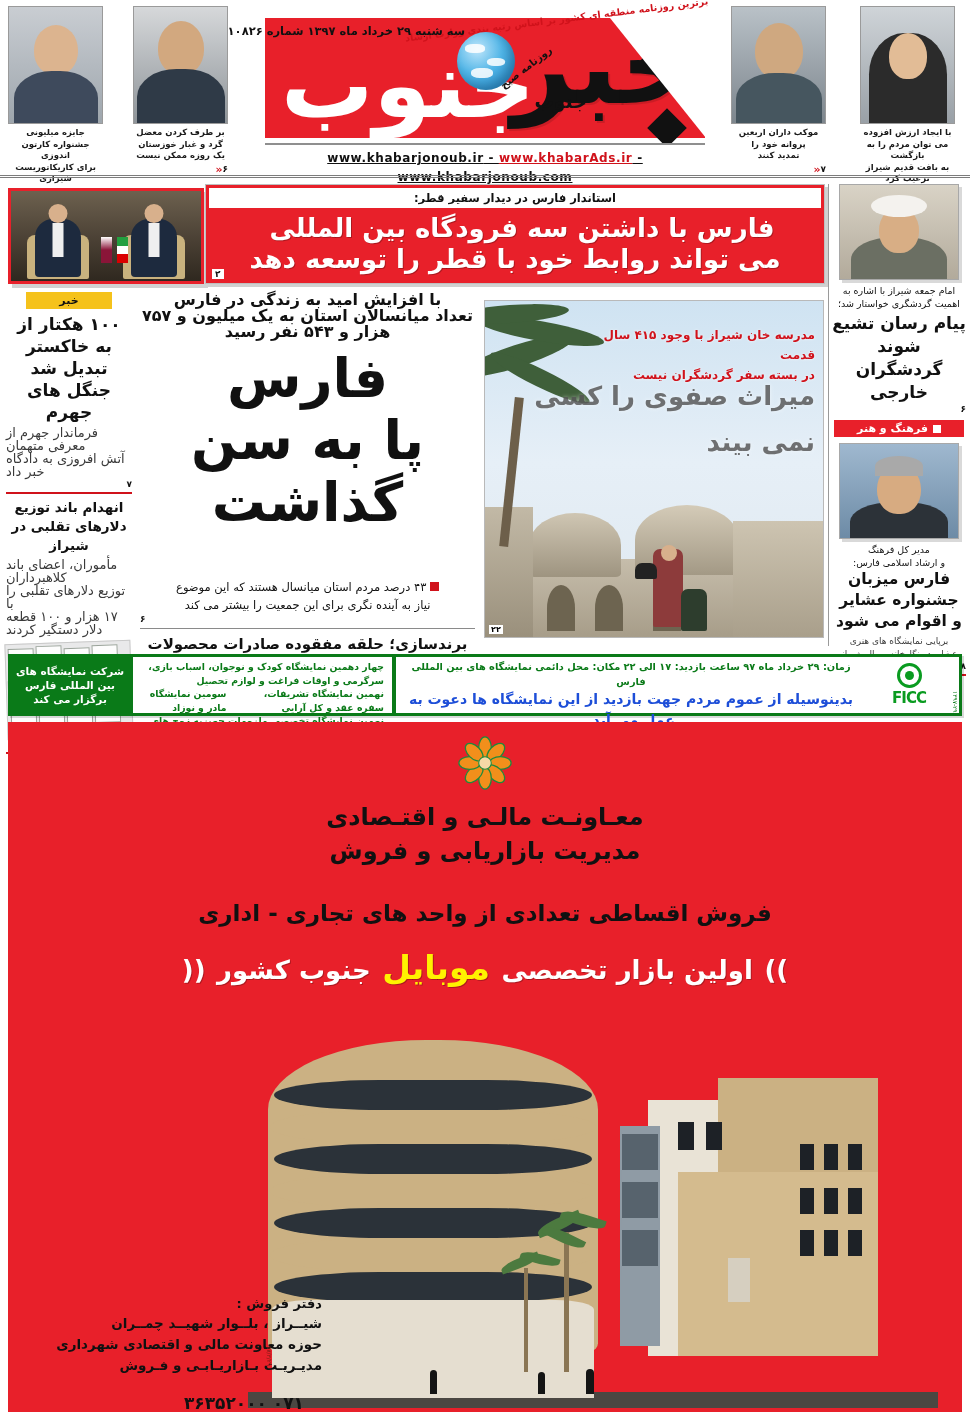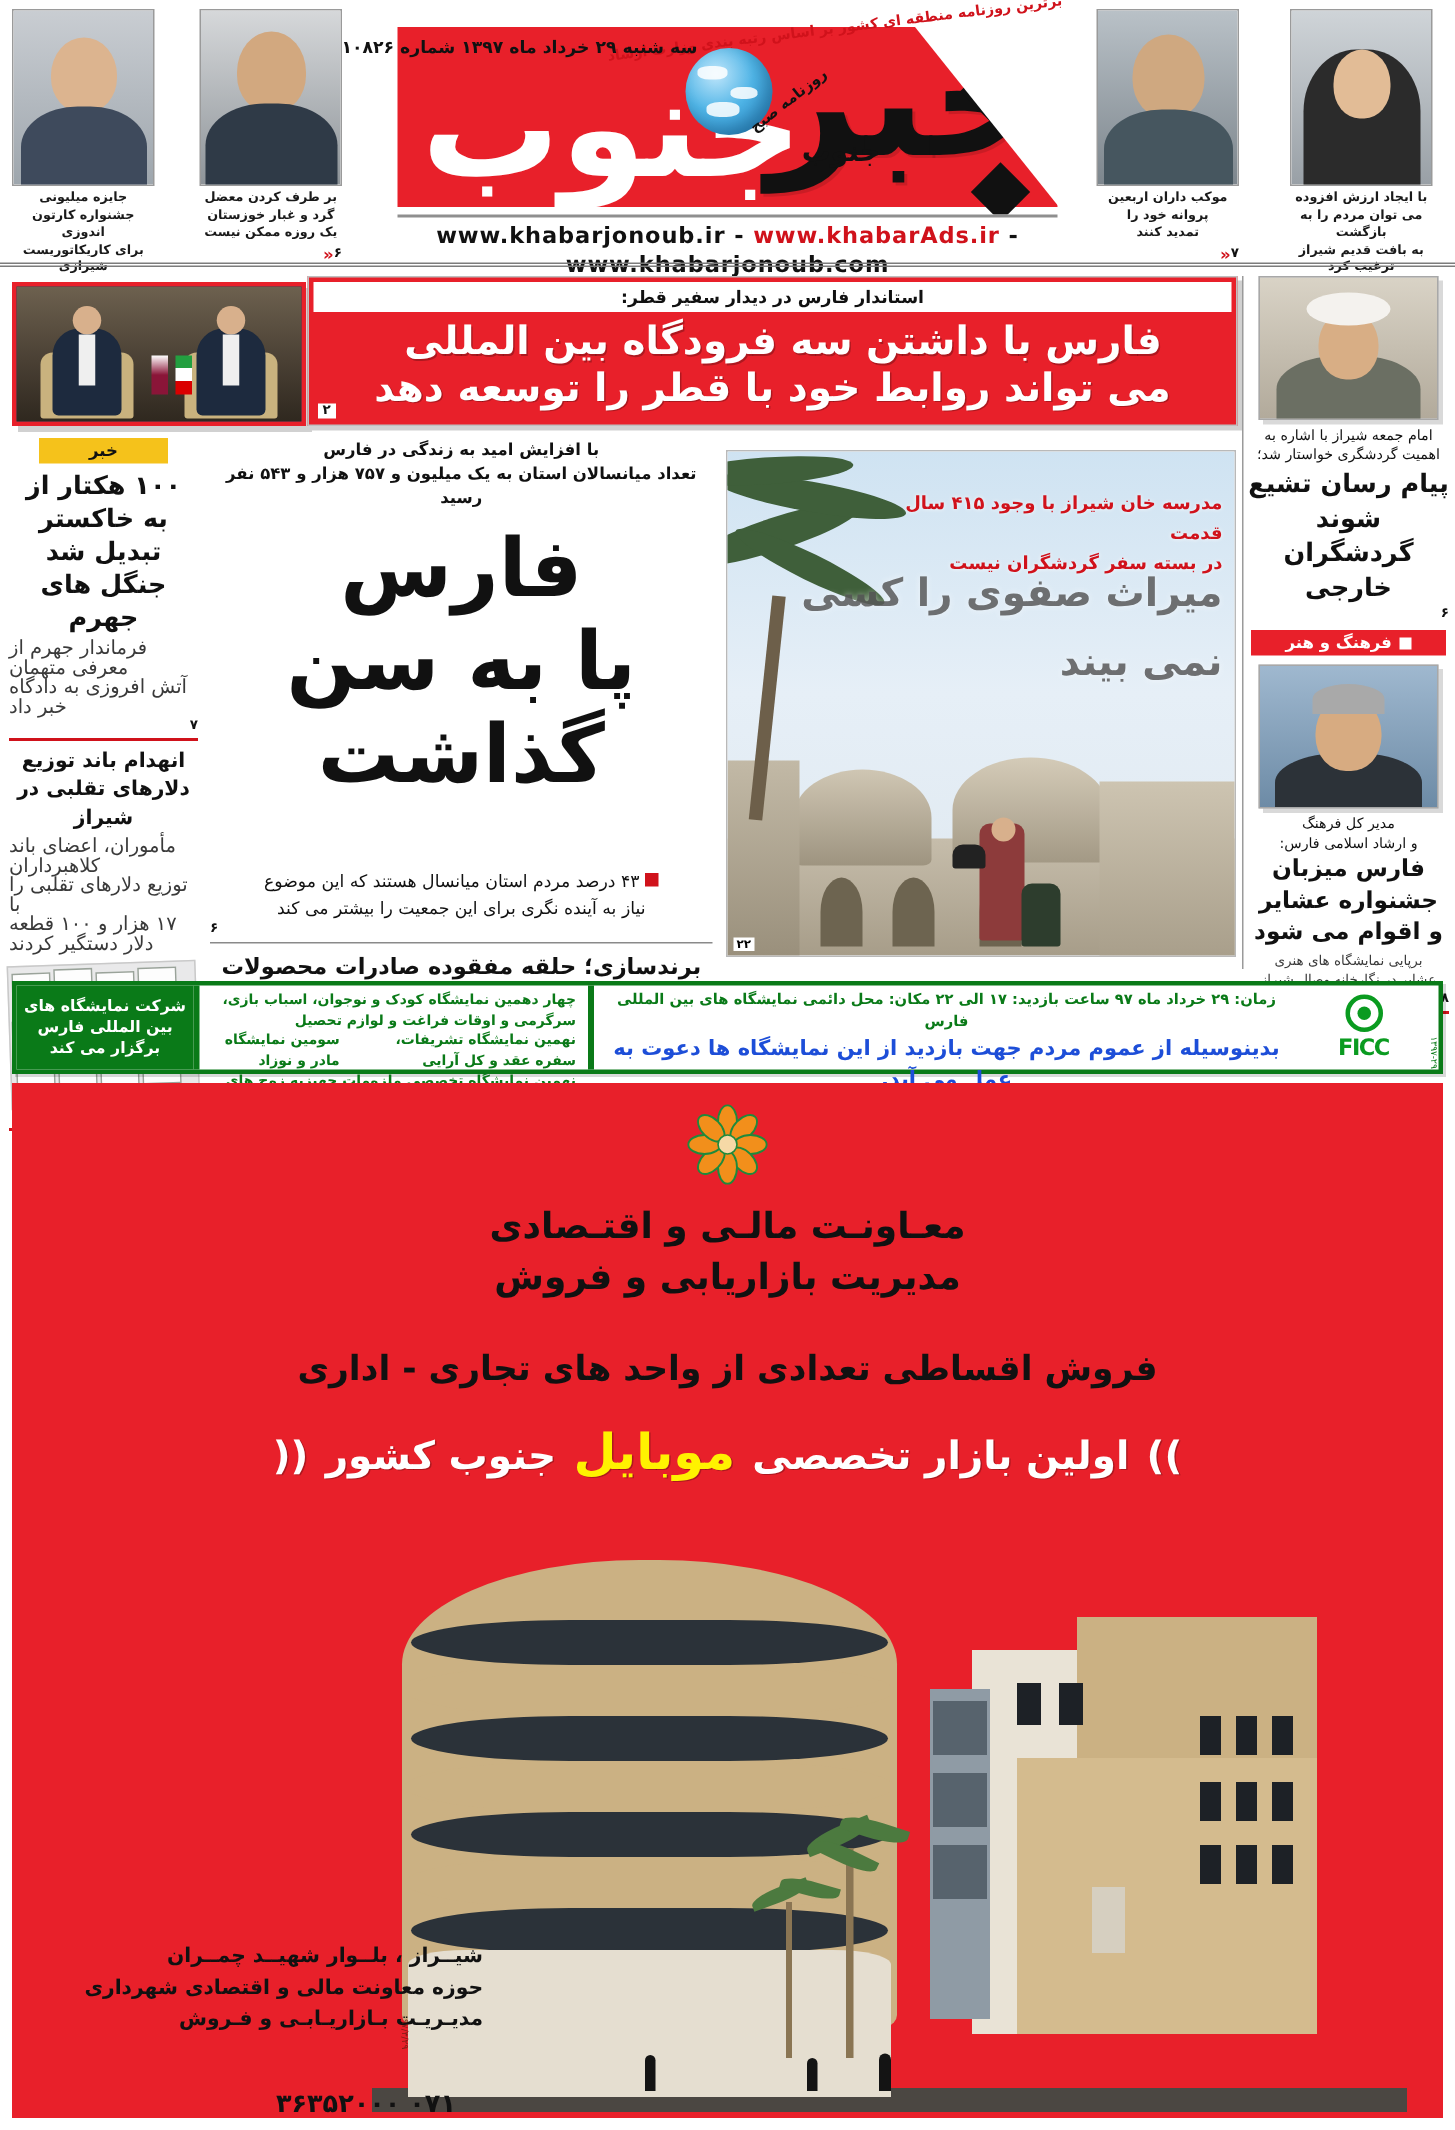--- a/index.html
+++ b/index.html
@@ -93,21 +93,21 @@
   .mh-diamond{
     position:absolute; right:24px; top:26px;
     width:34px; height:34px; background:#111; transform:rotate(45deg);
   }
   .mh-diamond.b{ top:96px; width:28px; height:28px; }
   .mh-urlbar{
     position:absolute; left:265px; top:143px; width:440px;
     border-top:2px solid #8f8f8f; border-bottom:2px solid #8f8f8f;
     padding:2px 0; text-align:center; background:#fff;
   }
-  .mh-urlbar span{ font-size:15px; font-weight:bold; letter-spacing:.6px; color:#111;}
+  .mh-urlbar span{ font-size:12px; font-weight:bold; letter-spacing:.6px; color:#111;text-decoration:underline;}
   .mh-urlbar .red{ color:#d0121b; }
   .mh-rule{
     position:absolute; left:0; top:175px; width:970px; height:3px;
     border-top:1px solid #7c7c7c; border-bottom:1px solid #7c7c7c;
   }
 
   
   .banner{
     position:absolute; left:205px; top:184px; width:620px; height:100px;
     background:#e8202a; border:1px solid #bfbfbf;
@@ -170,21 +170,21 @@
   }
   .money-img{
     margin-top:6px; width:126px; height:96px; overflow:hidden;
     background:#e9e9ea; position:relative; border:1px solid #c9c9c9;
     transform: rotate(-2deg);
   }
   .bill{ position:absolute; background:#fdfdfd; border:1px solid #9aa39a; }
 
   
   .centercol{ position:absolute; left:140px; top:292px; width:335px; }
-  .cc-kicker{ font-size:11px; font-weight:bold; text-align:center; color:#111; line-height:16px;}
+  .cc-kicker{ font-size:16px; font-weight:bold; text-align:center; color:#111; line-height:16px;}
   .cc-head{
     font-size:54px; font-weight:bold; color:#111; text-align:center;
     line-height:62px; letter-spacing:-1px; padding-top:8px;
   }
   .cc-dek{
     font-size:11.5px; line-height:18px; color:#111; text-align:center;
     padding-top:44px;
   }
   .redsq{ display:inline-block; width:9px; height:9px; background:#d0121b; }
   .cc-pg{ font-size:9px; font-weight:bold; color:#111; text-align:left; padding-right:2px;}
@@ -728,20 +728,21 @@
       <div class="b-palm-t" style="left:276px;top:246px;width:4px;height:104px;"></div>
       <div class="b-frond" style="left:252px;top:236px;width:40px;height:10px;transform:rotate(-20deg);"></div>
       <div class="b-frond" style="left:272px;top:232px;width:40px;height:10px;transform:rotate(16deg);"></div>
 
       <div class="b-person" style="left:182px;bottom:14px;width:7px;height:24px;"></div>
       <div class="b-person" style="left:290px;bottom:14px;width:7px;height:22px;"></div>
       <div class="b-person" style="left:338px;bottom:14px;width:8px;height:25px;"></div>
     </div>
 
     <div class="ad-office">
+      <div class="t">دفتر فروش :</div>
       <div class="l">شیــراز ، بلــوار شهیــد چمــران</div>
       <div class="l">حوزه معاونت مالی و اقتصادی شهرداری</div>
       <div class="l">مدیـریـت بـازاریـابـی و فـروش</div>
     </div>
 
     <div class="ad-contact">
       <div class="ad-phone">
         <span>۰۷۱ ۳۶۳۵۲۰۰۰</span>
       </div>
 

